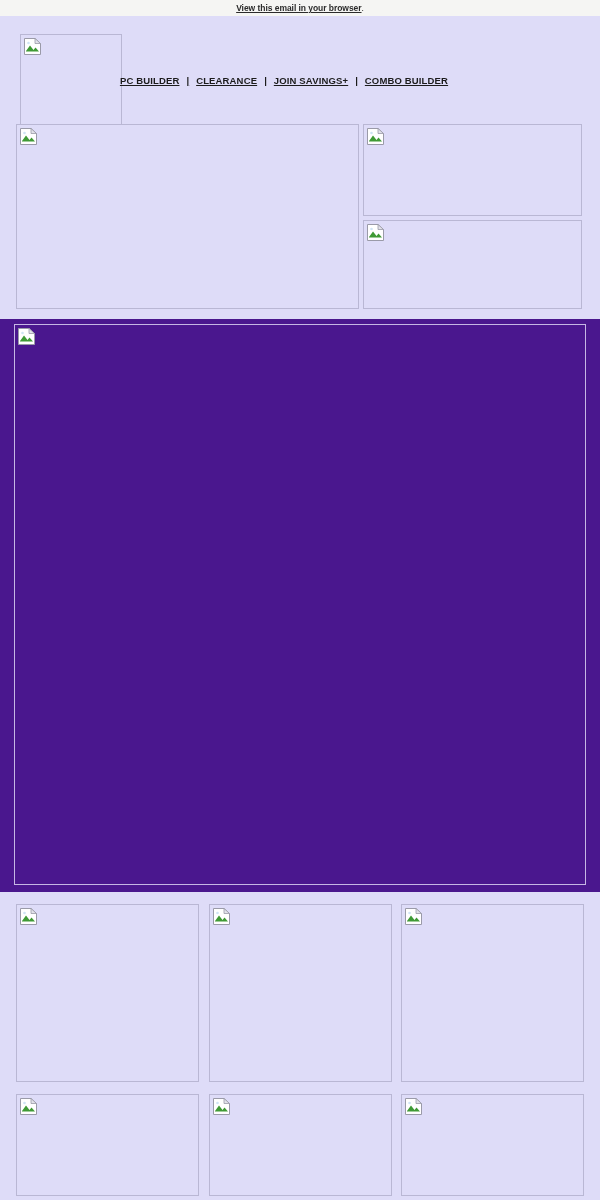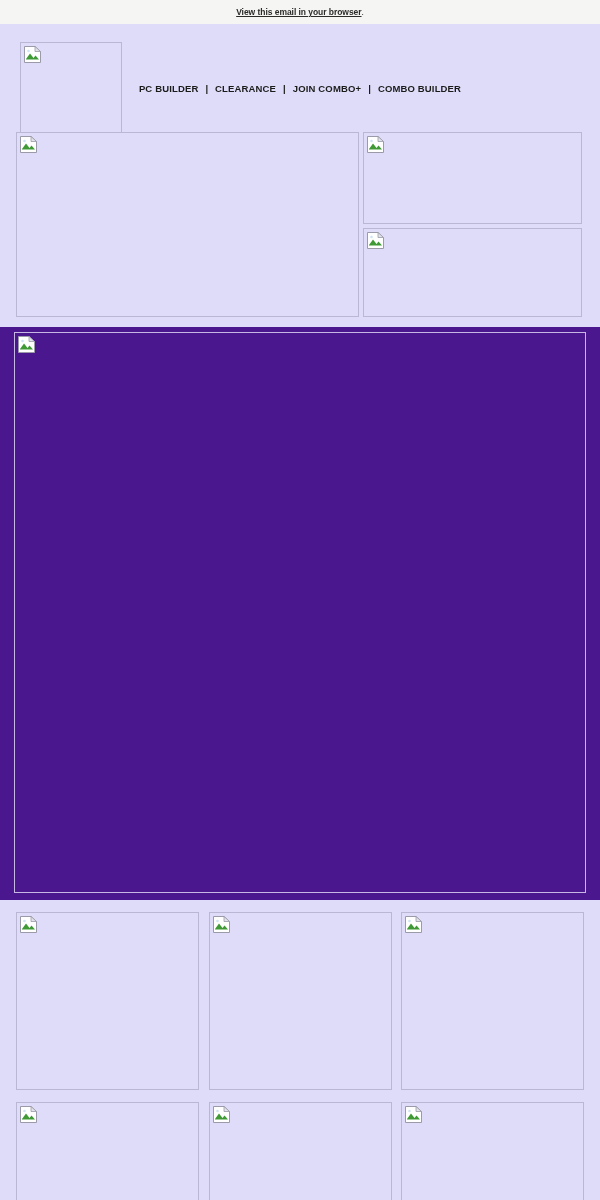--- a/index.html
+++ b/index.html
@@ -12,21 +12,21 @@
 
   body {
     font-family: "Liberation Sans", sans-serif;
     background: #dedcf8;
     color: #1c1c1c;
   }
 
   
   .preheader {
     width: 600px;
-    height: 24px;
+    height: 16px;
     background: #f5f5f3;
     display: flex;
     align-items: center;
     justify-content: center;
   }
 
   .preheader-text {
     font-size: 8.5px;
     line-height: 12px;
     color: #2b2b2b;
@@ -75,27 +75,28 @@
   .logo-box {
     position: absolute;
     left: 20px;
     top: 18px;
     width: 102px;
     height: 97px;
   }
 
   .nav {
     position: absolute;
-    left: 16px;
+    left: 0;
     top: 59px;
     width: 568px;
     display: flex;
     justify-content: center;
     align-items: center;
     gap: 0px;
+    text-decoration: underline;
   }
 
   .nav-item {
     font-size: 9.5px;
     font-weight: bold;
     letter-spacing: 0.15px;
     color: #1b1b1b;
     white-space: nowrap;
     cursor: pointer;
   }
@@ -180,21 +181,21 @@
       <path d="M2 13 L6 7.5 L9.5 12 L11.5 9.5 L15 13.5 L2 13.5 Z" fill="#3f9a35"></path>
       <circle cx="4.5" cy="5" r="1.3" fill="#cfe4f5"></circle>
     </svg>
   </div>
 
   <div class="nav">
     <span class="nav-item">PC BUILDER</span>
     <span class="nav-sep">|</span>
     <span class="nav-item">CLEARANCE</span>
     <span class="nav-sep">|</span>
-    <span class="nav-item">JOIN COMBO+</span>
+    <span class="nav-item">JOIN SAVINGS+</span>
     <span class="nav-sep">|</span>
     <span class="nav-item">COMBO BUILDER</span>
   </div>
 
 </div>
 
 <div class="promo-row">
 
   <div class="ph promo-left">
     <svg class="ph-icon" viewBox="0 0 17 17">

